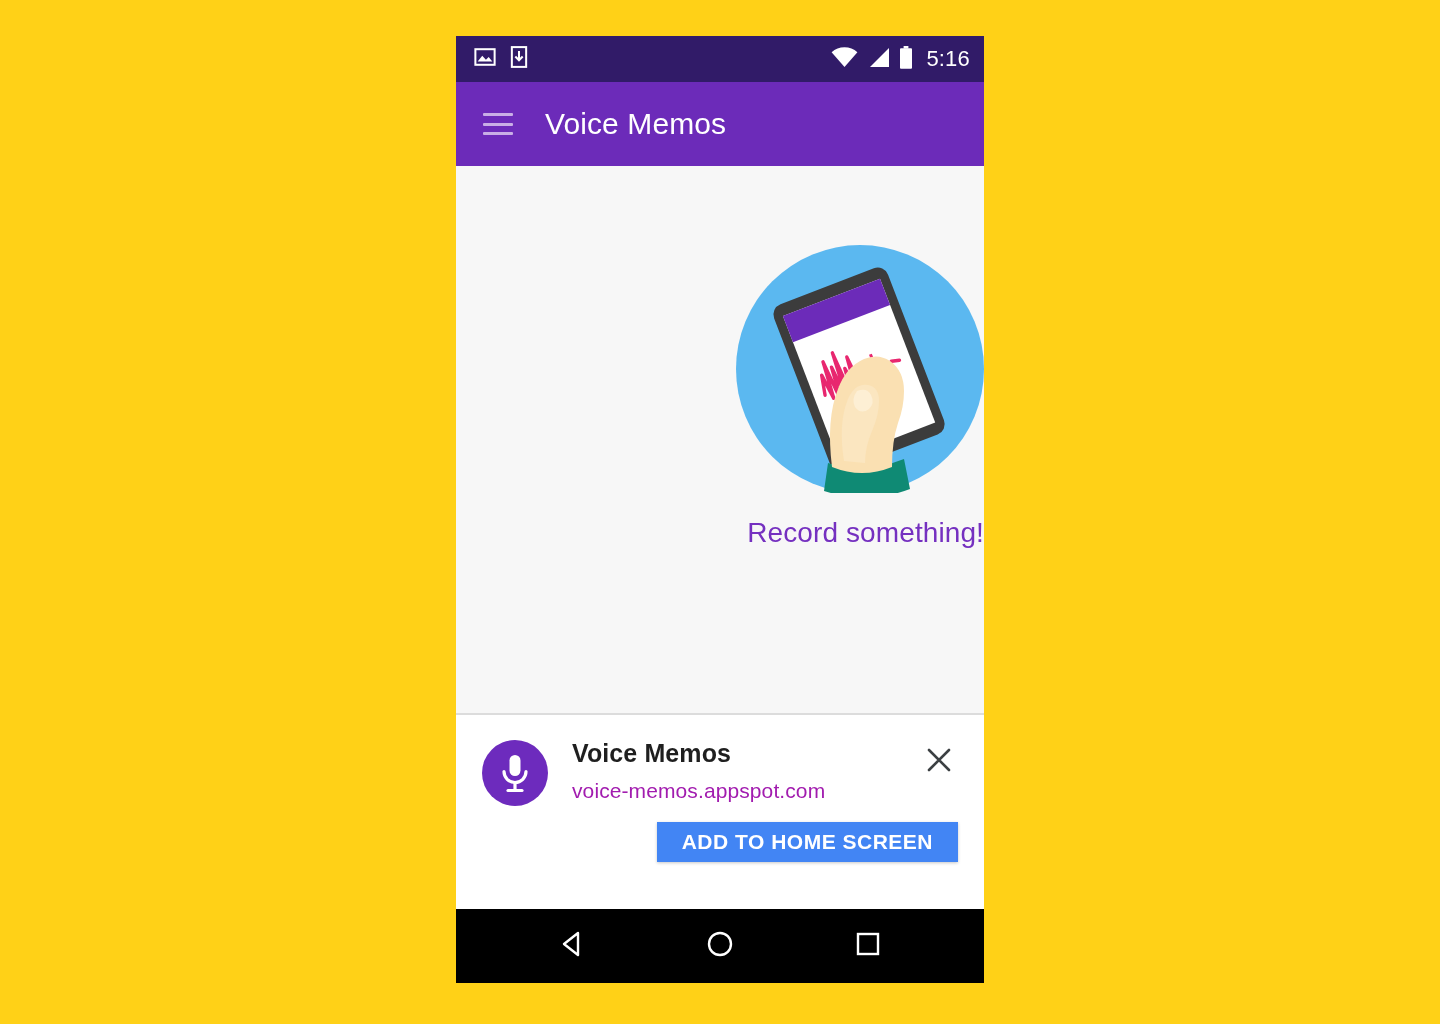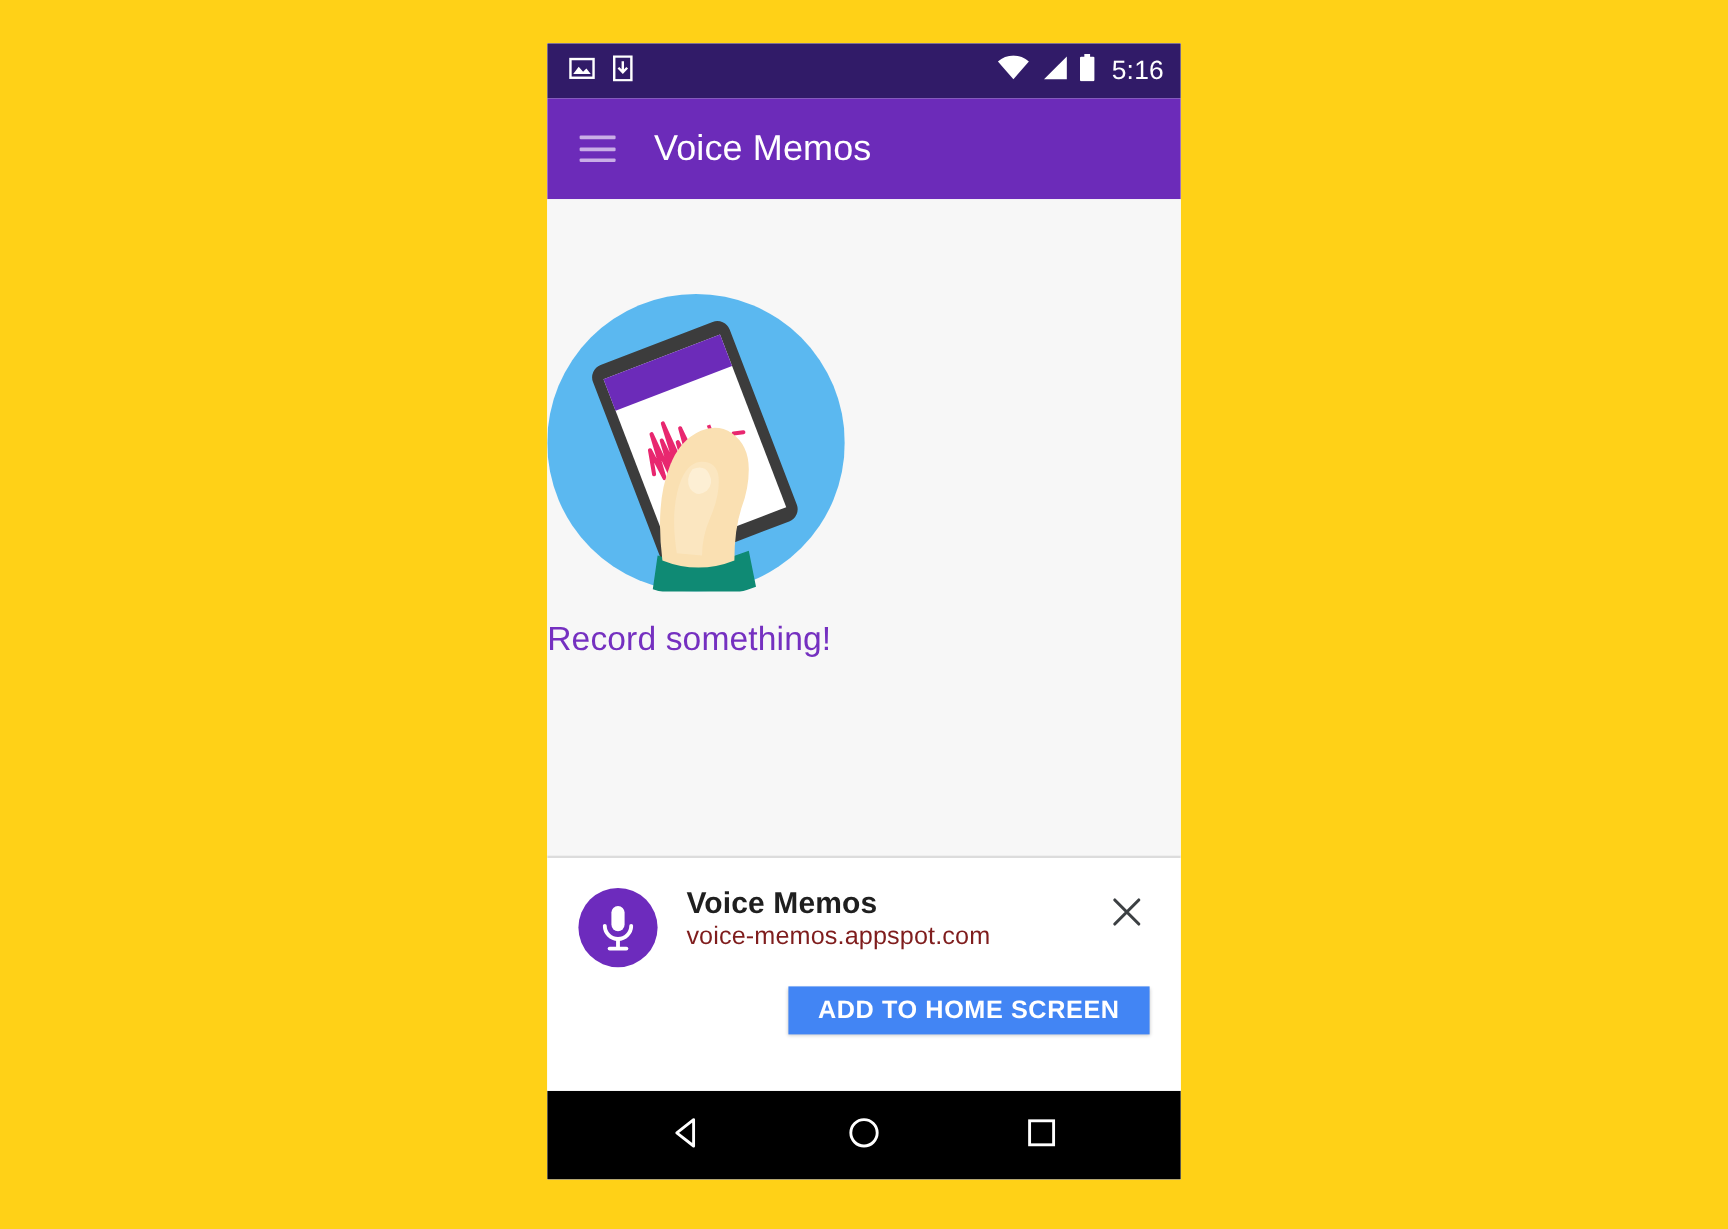--- a/index.html
+++ b/index.html
@@ -88,21 +88,21 @@
     letter-spacing: 0.1px;
   }
 
   
   #content {
     flex: 1 1 auto;
     background: #F7F7F7;
     position: relative;
     display: flex;
     flex-direction: column;
-    align-items: flex-start;
+    align-items: flex-end;
     justify-content: center;
     padding-bottom: 86px;
   }
   #empty-illustration {
     width: 248px;
     height: 248px;
     display: block;
   }
   #empty-state-text {
     margin-top: 24px;
@@ -141,23 +141,23 @@
     flex: 1 1 auto;
     padding-top: 2px;
   }
   #banner-app-name {
     font-size: 25px;
     font-weight: bold;
     color: #1F1F1F;
     letter-spacing: 0.1px;
   }
   #banner-app-url {
-    margin-top: 1px;
+    margin-top: 11px;
     font-size: 21px;
-    color: #7f1d1d;
+    color: #a21caf;
     letter-spacing: 0.1px;
   }
   #banner-close-button {
     flex: 0 0 auto;
     width: 38px;
     height: 38px;
     display: flex;
     align-items: center;
     justify-content: center;
     cursor: pointer;

